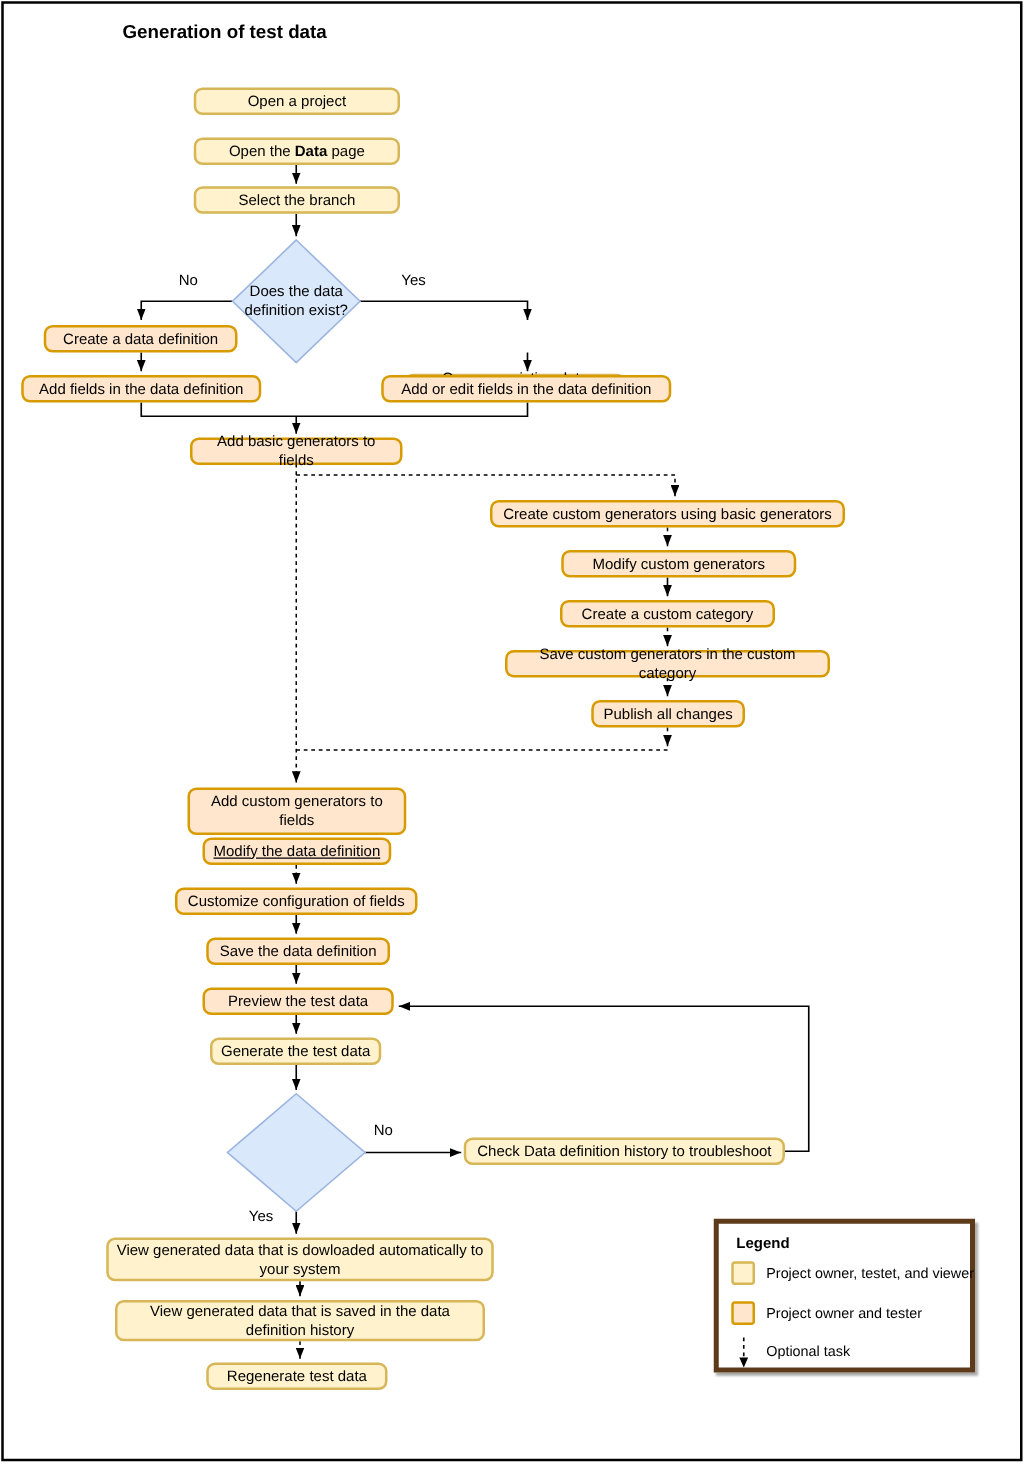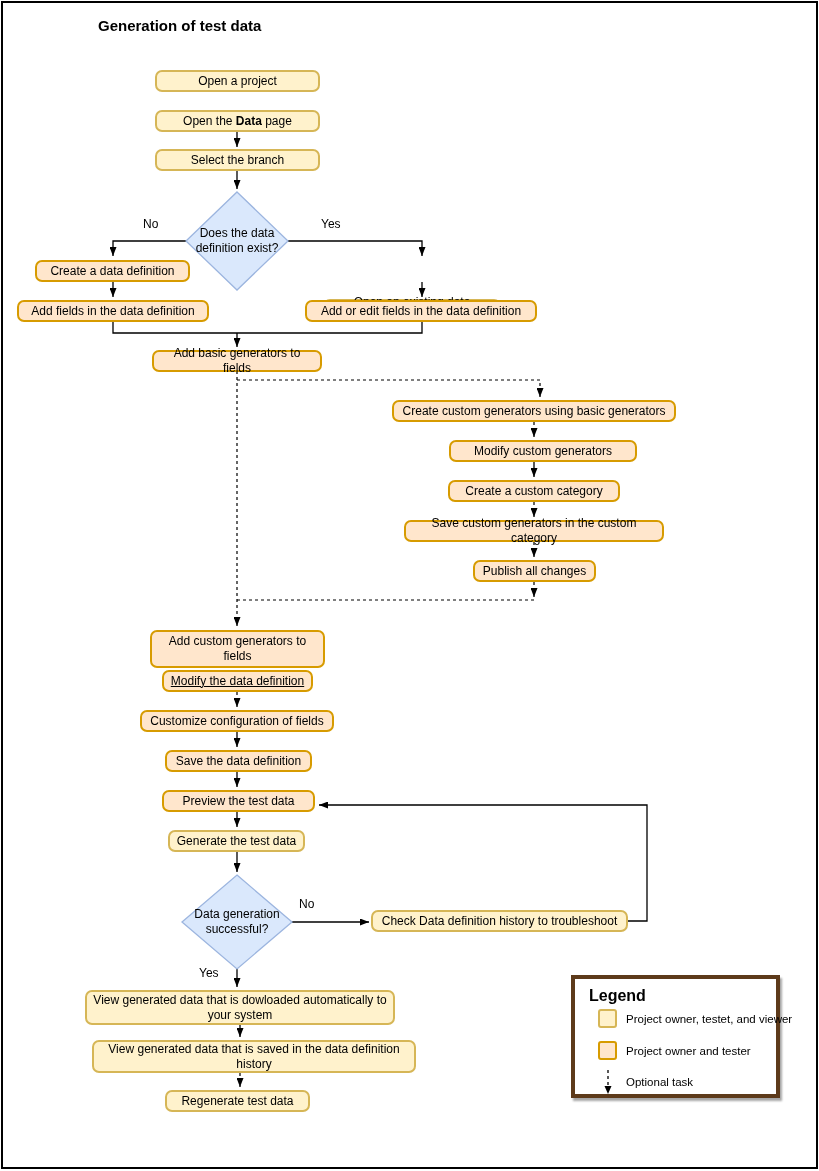--- a/index.html
+++ b/index.html
@@ -13,22 +13,22 @@
         display:flex;align-items:center;justify-content:center;text-align:center;
         font-size:12px;line-height:15px;padding:0 4px;}
   .cream{background:#FFF2CC;border-color:#D6B656;}
   .orange{background:#FFE6CC;border-color:#D79B00;}
   .dtext{position:absolute;display:flex;align-items:center;justify-content:center;
          text-align:center;font-size:12px;line-height:15px;}
   .elabel{position:absolute;font-size:12px;}
   .legend{position:absolute;left:571px;top:975px;width:209px;height:123px;
           box-sizing:border-box;background:#fff;border:4px solid #5D3A1A;
           box-shadow:2px 3px 2px rgba(0,0,0,0.35);}
-  .legend-title{position:absolute;left:14px;top:8px;font-size:16px;font-weight:bold;}
-  .lrow{position:absolute;left:23px;display:flex;align-items:center;}
+  .legend-title{position:absolute;left:14px;top:8px;font-size:12px;font-weight:bold;}
+  .lrow{position:absolute;left:10px;display:flex;align-items:center;}
   .swatch{width:19px;height:19px;box-sizing:border-box;border:2px solid;
           border-radius:3px;margin-right:9px;flex:0 0 auto;}
   .sw-cream{background:#FFF2CC;border-color:#D6B656;}
   .sw-orange{background:#FFE6CC;border-color:#D79B00;}
   .lrow .llabel{font-size:11.5px;white-space:nowrap;}
   .dash-glyph{width:19px;margin-right:9px;display:flex;justify-content:center;}
 </style>
 </head>
 <body>
 
@@ -99,27 +99,26 @@
   <div class="node orange" style="left:404px;top:520px;width:260px;height:22px;">Save custom generators in the custom category</div>
   <div class="node orange" style="left:473px;top:560px;width:123px;height:22px;">Publish all changes</div>
 
   <div class="node orange" style="left:150px;top:630px;width:175px;height:38px;">Add custom generators to fields</div>
   <div class="node orange" style="left:162px;top:670px;width:151px;height:22px;text-decoration:underline;">Modify the data definition</div>
   <div class="node orange" style="left:140px;top:710px;width:194px;height:22px;">Customize configuration of fields</div>
   <div class="node orange" style="left:165px;top:750px;width:147px;height:22px;">Save the data definition</div>
   <div class="node orange" style="left:162px;top:790px;width:153px;height:22px;">Preview the test data</div>
   <div class="node cream" style="left:168px;top:830px;width:137px;height:22px;">Generate the test data</div>
 
-  <div class="dtext" style="left:180px;top:904px;width:114px;height:36px;">Data generation successful?</div>
   <div class="elabel" style="left:299px;top:897px;">No</div>
   <div class="elabel" style="left:199px;top:966px;">Yes</div>
 
   <div class="node cream" style="left:371px;top:910px;width:257px;height:22px;">Check Data definition history to troubleshoot</div>
   <div class="node cream" style="left:85px;top:990px;width:310px;height:35px;">View generated data that is dowloaded automatically to your system</div>
-  <div class="node cream" style="left:92px;top:1040px;width:324px;height:33px;">View generated data that is saved in the data definition history</div>
+  <div class="node cream" style="left:92px;top:1040px;width:296px;height:33px;">View generated data that is saved in the data definition history</div>
   <div class="node cream" style="left:165px;top:1090px;width:145px;height:22px;">Regenerate test data</div>
 
   <div class="legend">
     <div class="legend-title">Legend</div>
     <div class="lrow" style="top:30px;">
       <span class="swatch sw-cream"></span>
       <span class="llabel">Project owner, testet, and viewer</span>
     </div>
     <div class="lrow" style="top:62px;">
       <span class="swatch sw-orange"></span>

